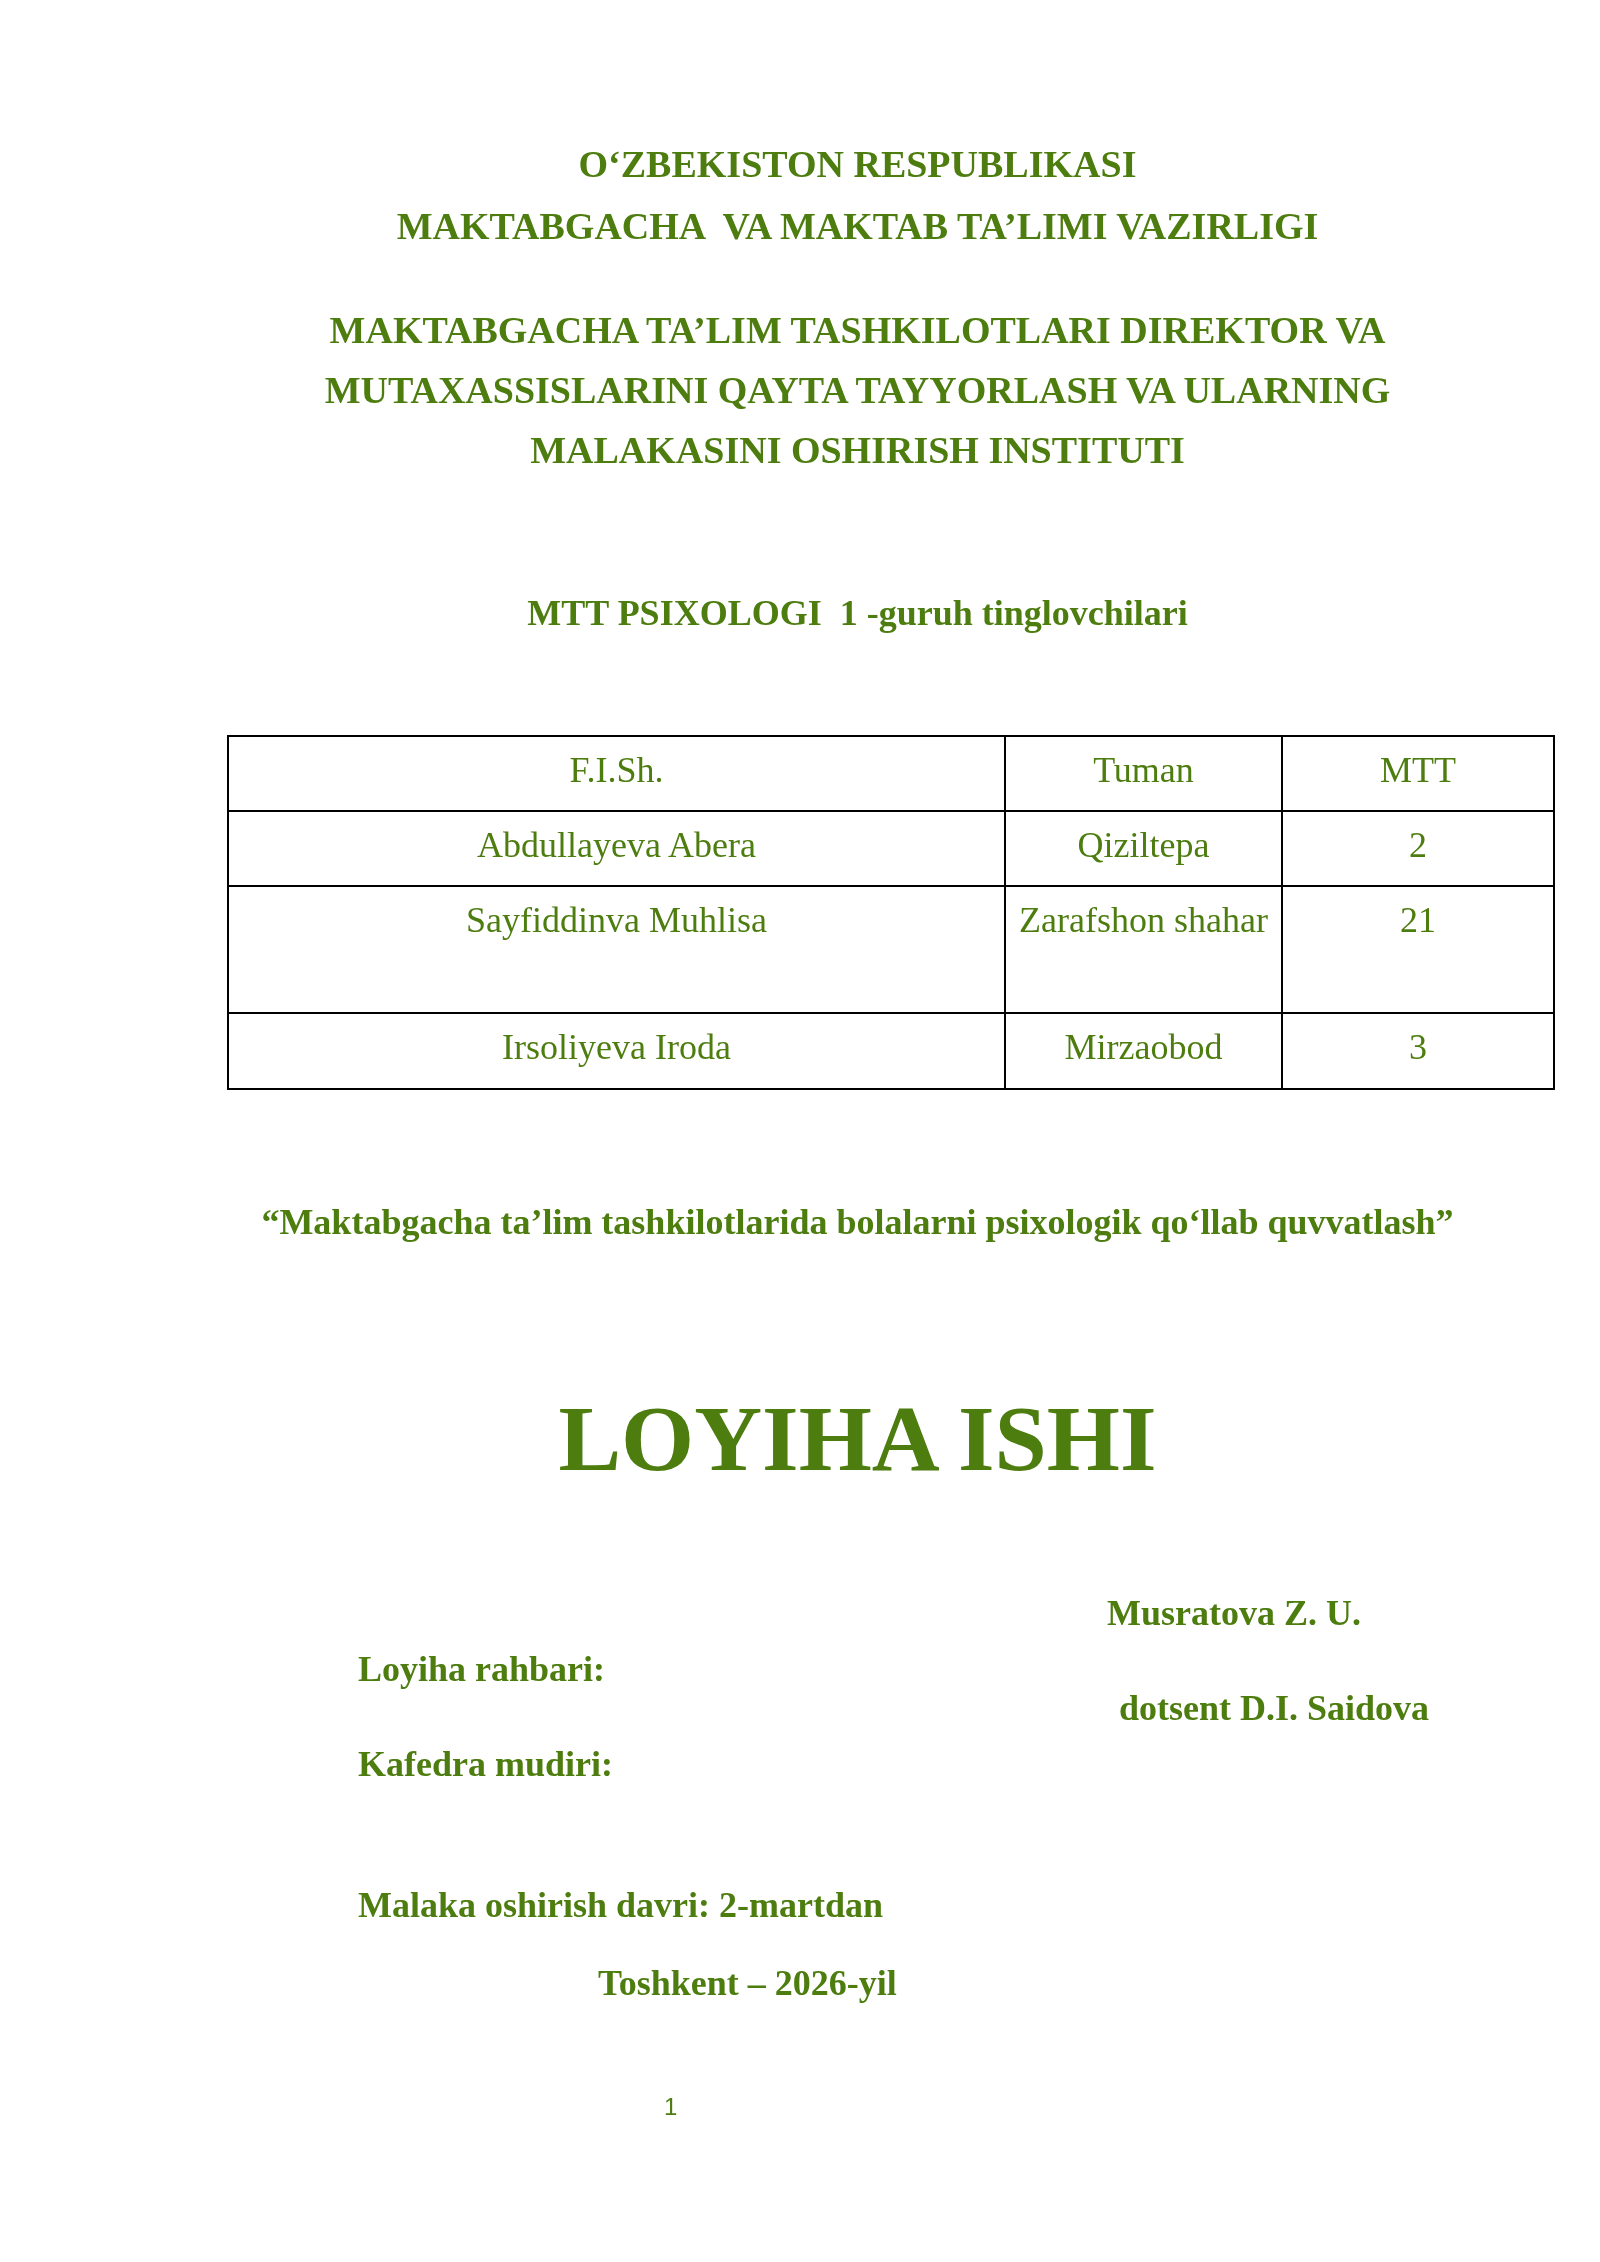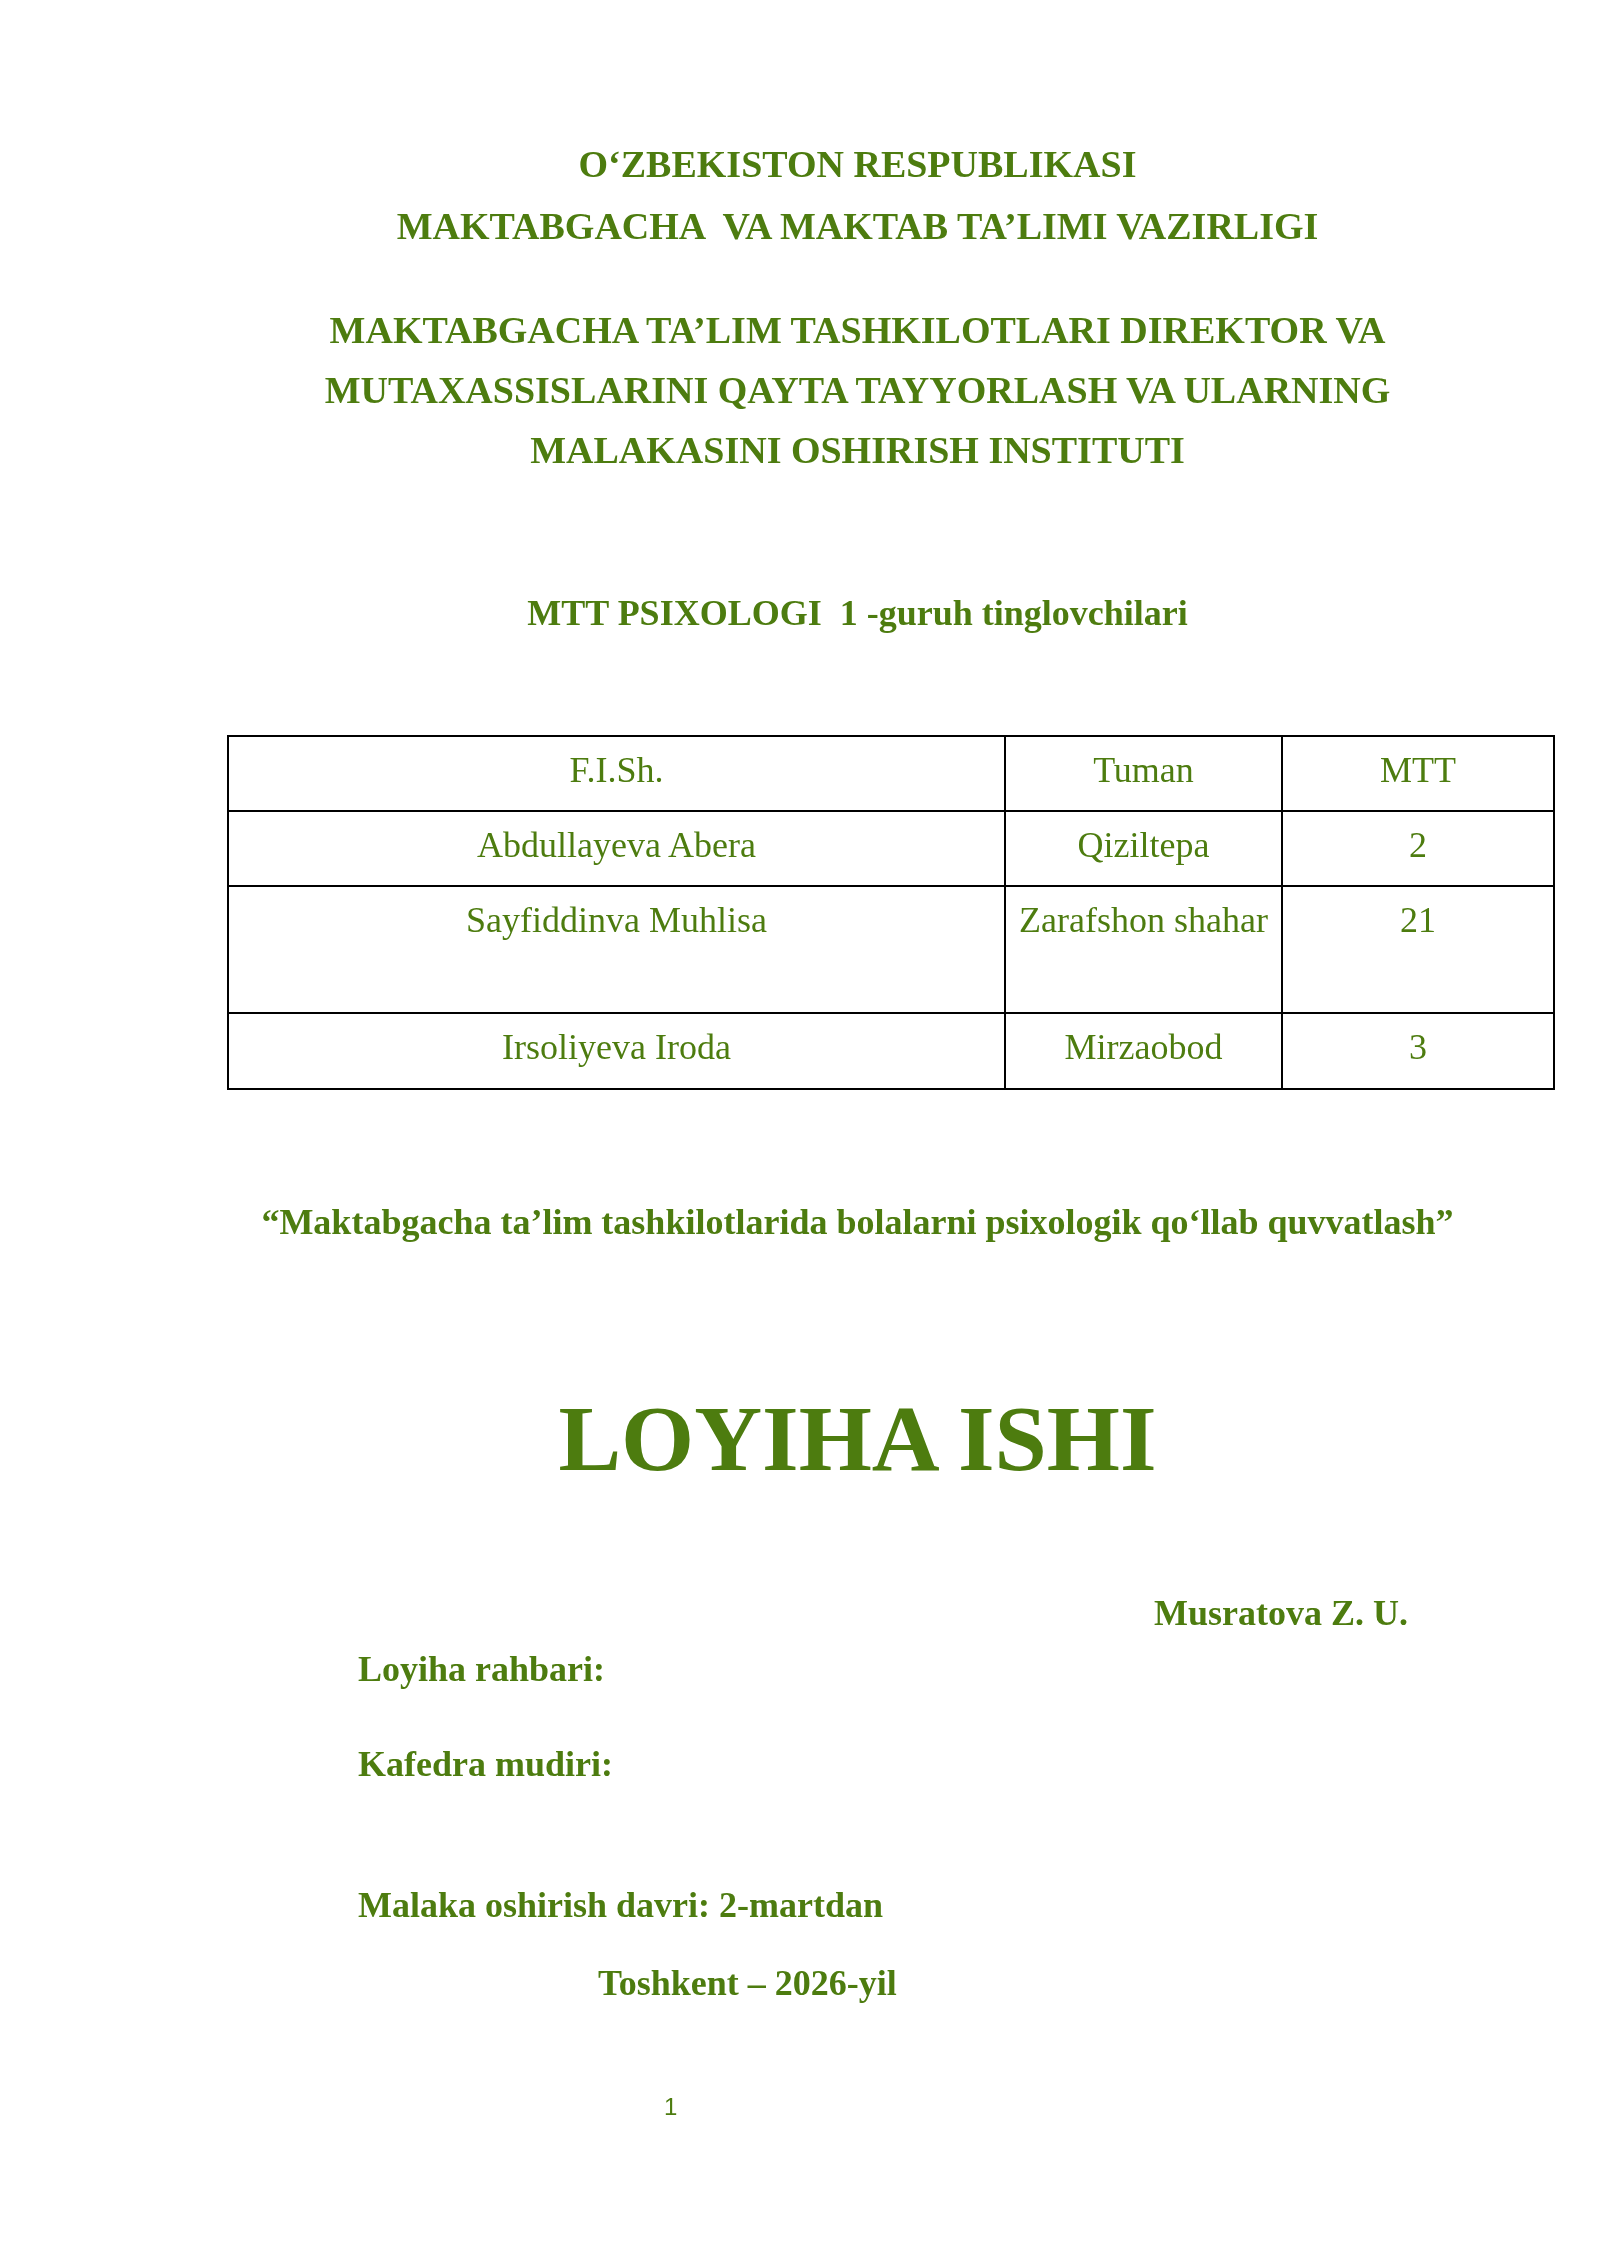--- a/index.html
+++ b/index.html
@@ -55,21 +55,21 @@
     white-space: pre;
   }
   .credit-row {
     position: absolute;
     left: 322px;
     width: 1164px;
     font-size: 36px;
     line-height: 56px;
     white-space: pre;
   }
-  .credit-value { position: absolute; top: 0; margin-left: 47px; }
+  .credit-value { position: absolute; top: 0; }
   .v1 { left: 785px; }
   .v2 { left: 797px; }
   .place-line {
     position: absolute;
     left: 598px;
     top: 1955px;
     font-size: 36px;
     line-height: 56px;
     white-space: pre;
   }
@@ -126,20 +126,21 @@
 
   <div class="big-title">LOYIHA ISHI</div>
 
   <div class="credit-row" style="top:1585px">
     <span>Loyiha rahbari:</span>
     <span class="credit-value v1">Musratova Z. U.</span>
   </div>
 
   <div class="credit-row" style="top:1680px">
     <span>Kafedra mudiri:</span>
+    <span class="credit-value v2">dotsent D.I. Saidova</span>
   </div>
 
   <div class="credit-row" style="top:1821px">
     <span>Malaka oshirish davri: 2-martdan</span>
   </div>
 
   <div class="place-line">Toshkent – 2026-yil</div>
 
   <div class="page-number">1</div>
 

